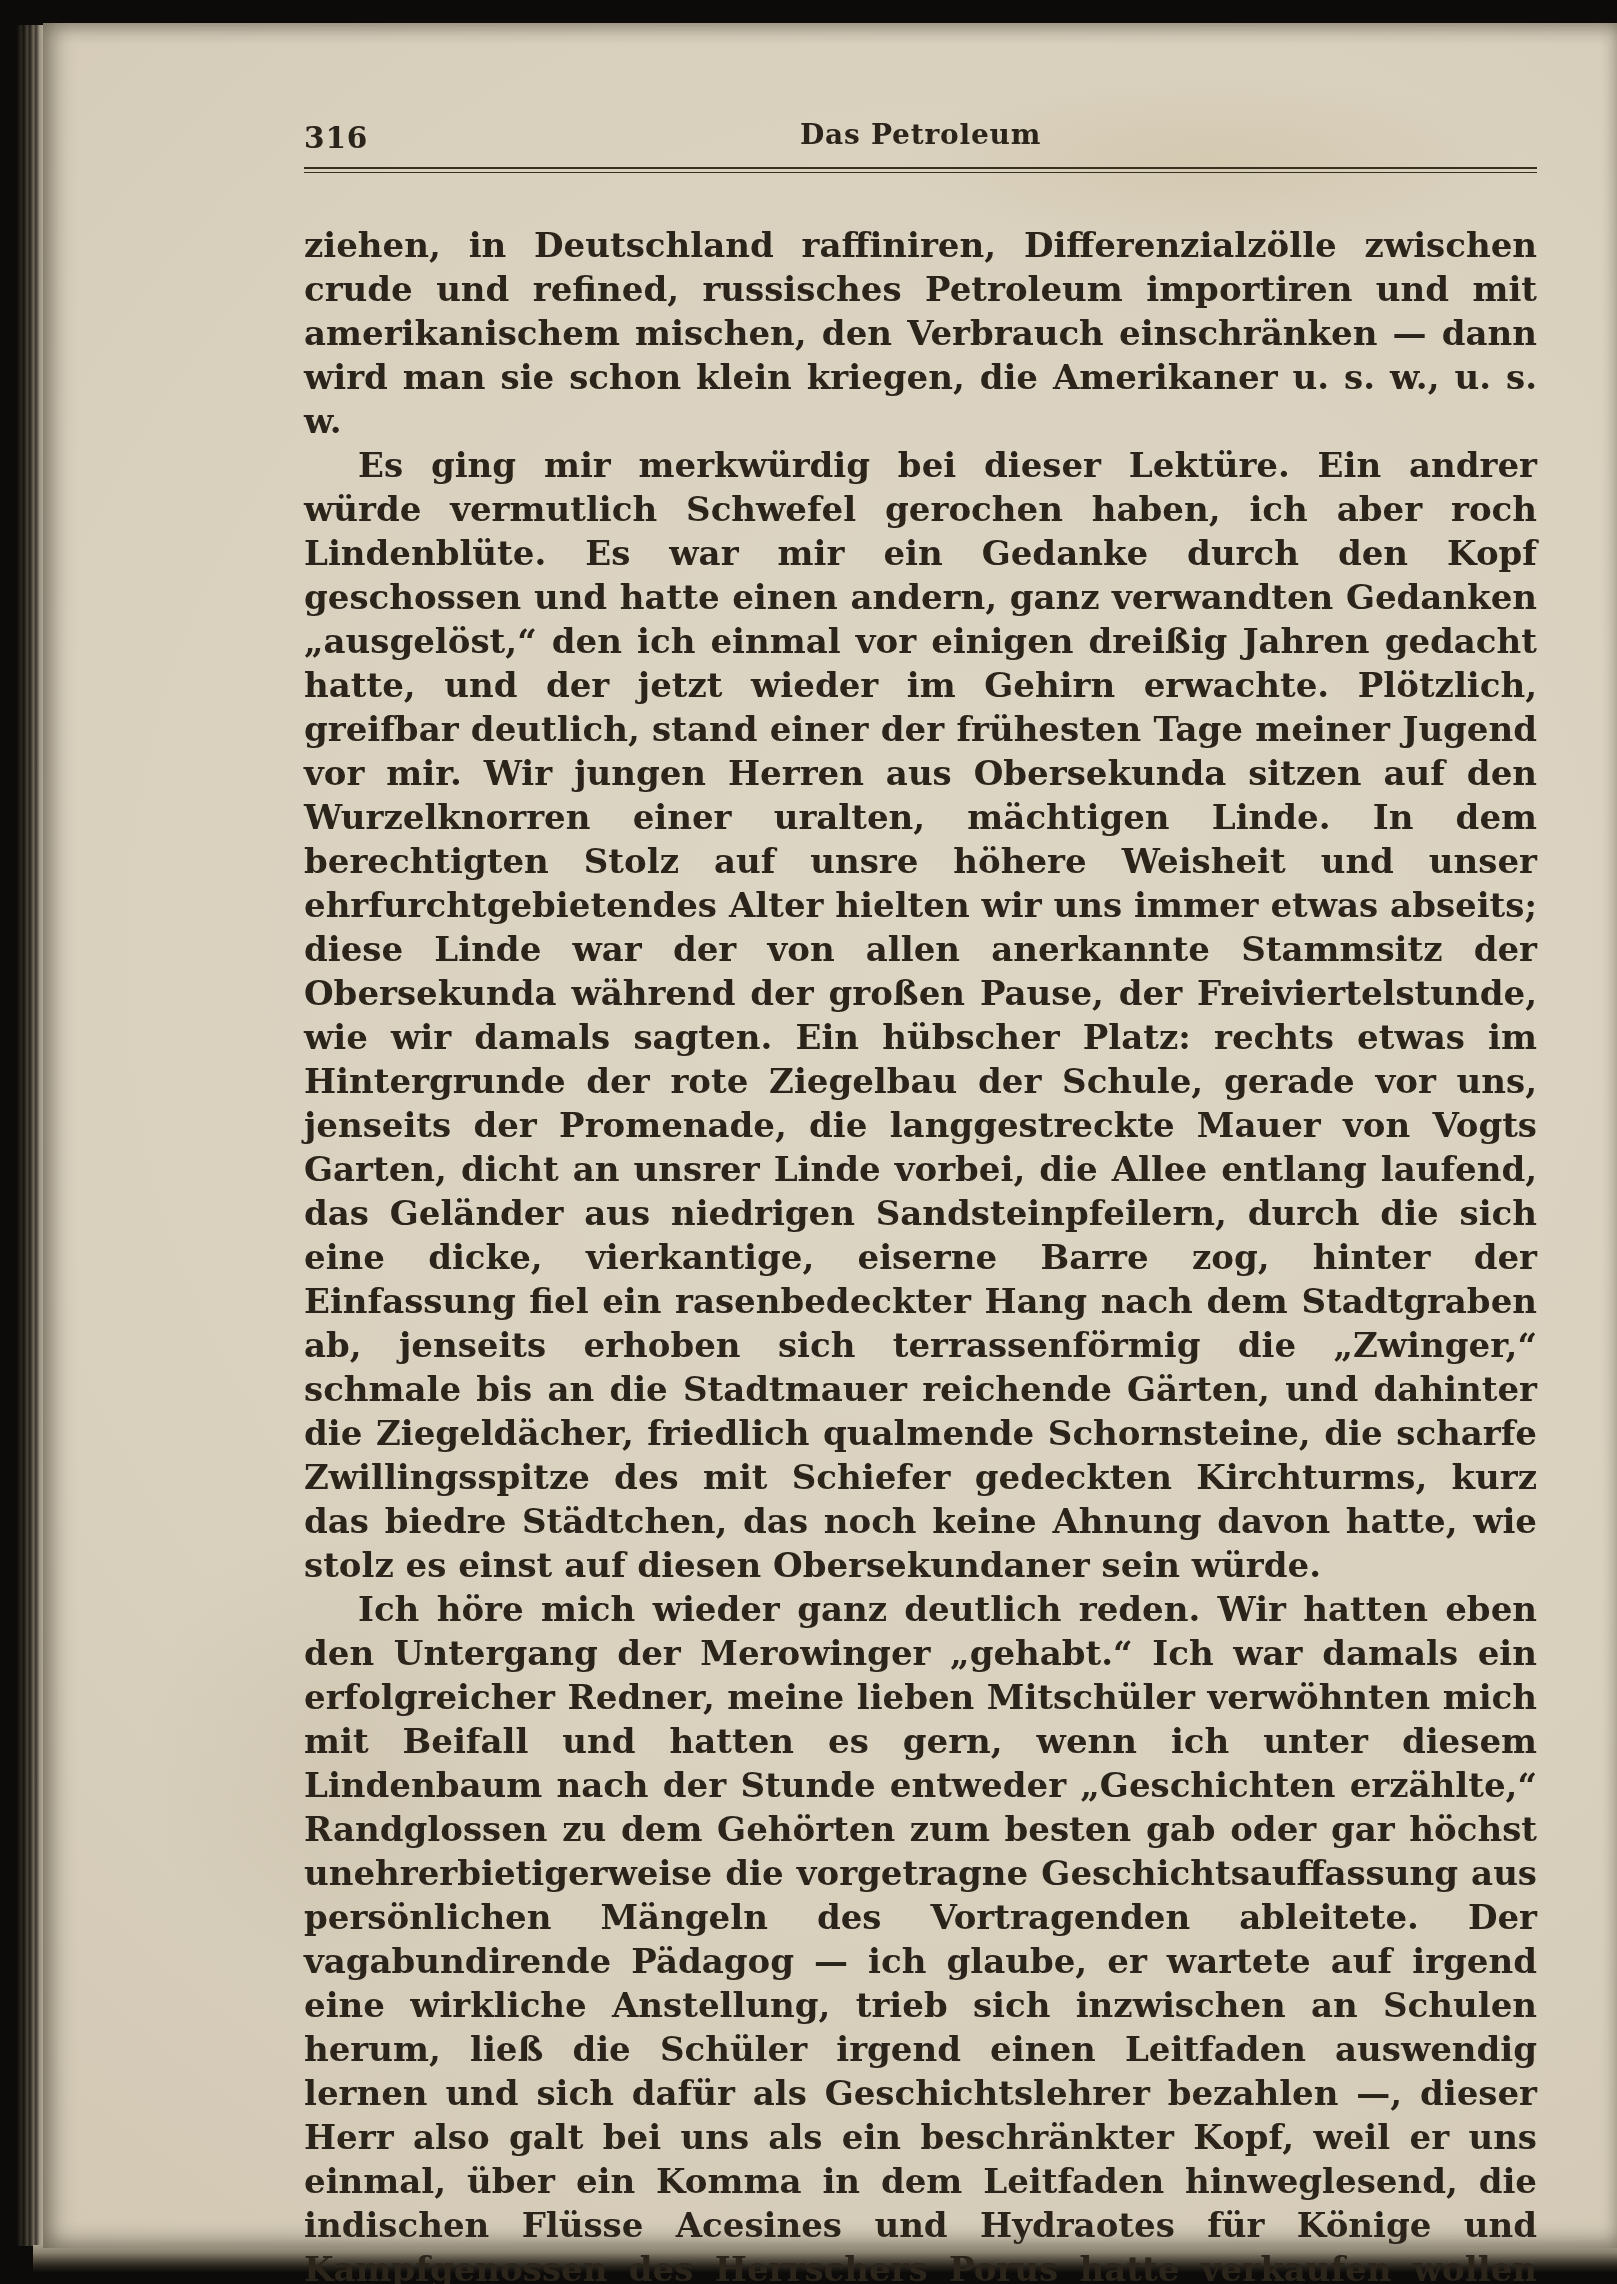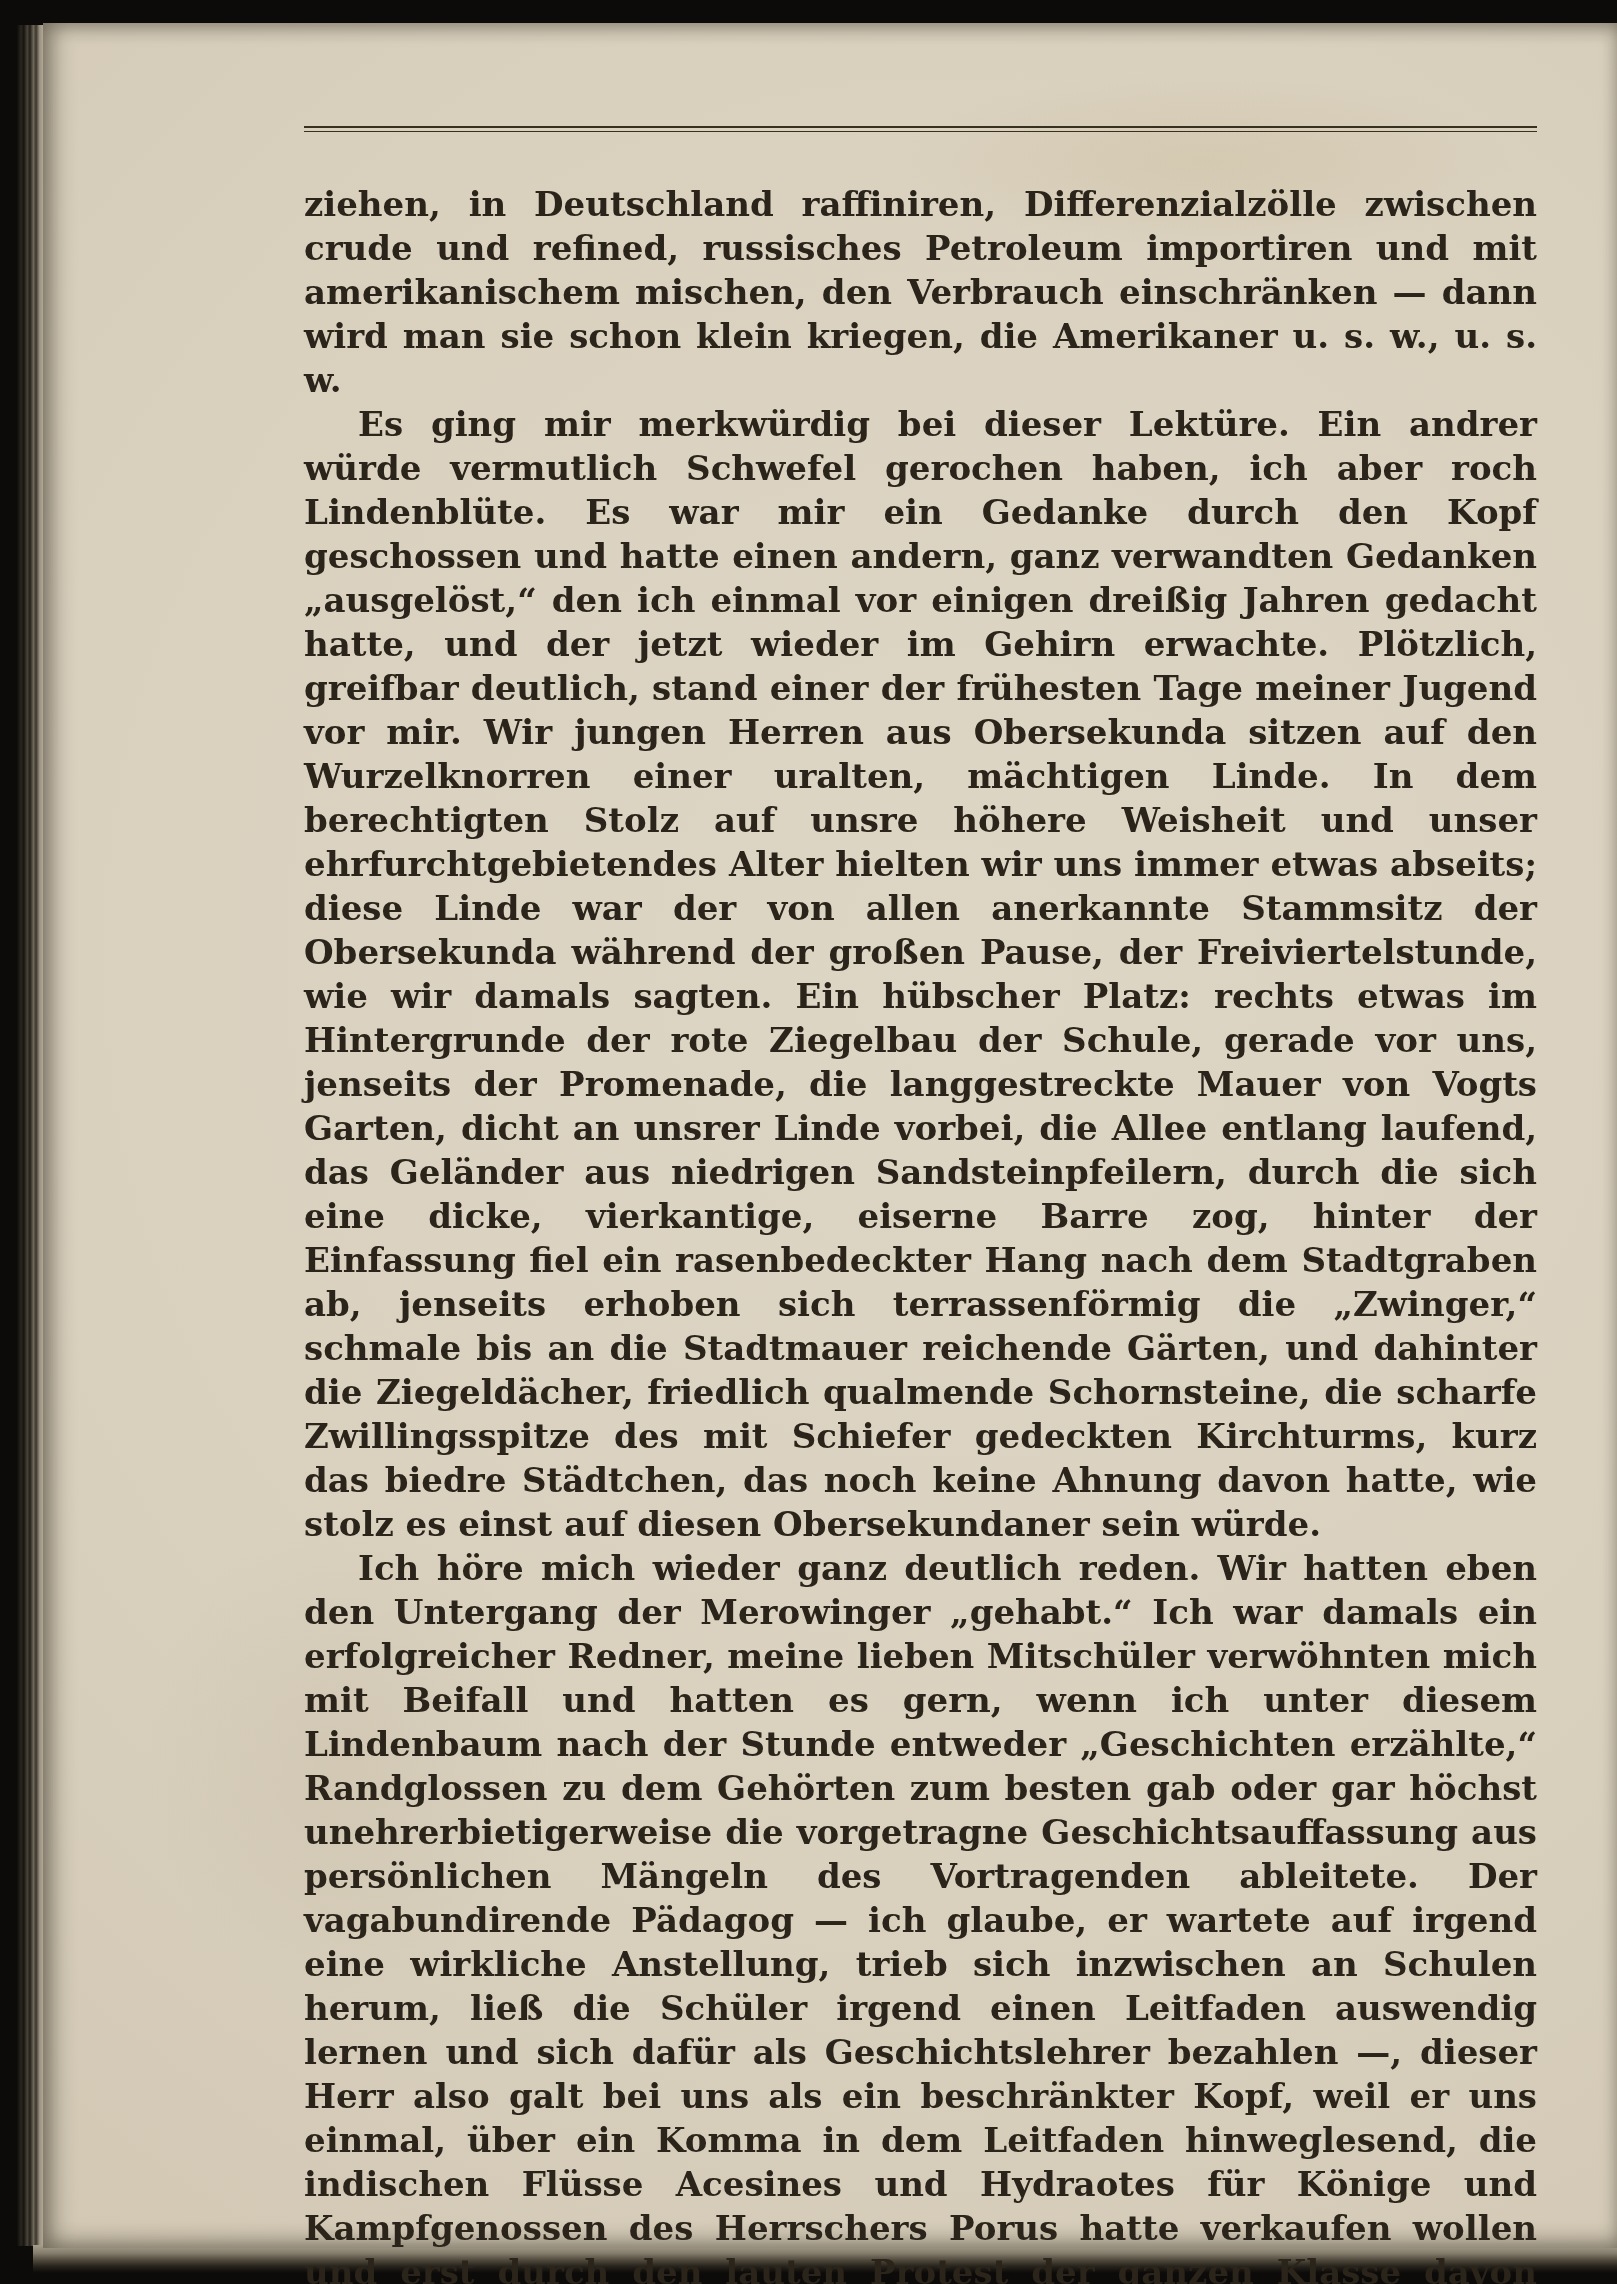--- a/index.html
+++ b/index.html
@@ -147,20 +147,24 @@
 
 <div class="page-edges-left"></div>
 <div class="page-edges-bottom"></div>
 
 <div class="paper">
   <div class="stain-1"></div>
   <div class="stain-2"></div>
 
   <div class="text-block">
 
+    <div class="running-head">
+      <span class="page-number">316</span>
+      <span class="head-title">Das Petroleum</span>
+    </div>
 
     <div class="head-rule"></div>
 
     <div class="body-text">
       <p class="continuation">ziehen, in Deutschland raffiniren, Differenzialzölle zwischen crude und refined, russisches Petroleum importiren und mit amerikanischem mischen, den Verbrauch einschränken — dann wird man sie schon klein kriegen, die Amerikaner u. s. w., u. s. w.</p>
       <p>Es ging mir merkwürdig bei dieser Lektüre. Ein andrer würde vermutlich Schwefel gerochen haben, ich aber roch Lindenblüte. Es war mir ein Gedanke durch den Kopf geschossen und hatte einen andern, ganz verwandten Gedanken „ausgelöst,“ den ich einmal vor einigen dreißig Jahren gedacht hatte, und der jetzt wieder im Gehirn erwachte. Plötzlich, greifbar deutlich, stand einer der frühesten Tage meiner Jugend vor mir. Wir jungen Herren aus Obersekunda sitzen auf den Wurzelknorren einer uralten, mächtigen Linde. In dem berechtigten Stolz auf unsre höhere Weisheit und unser ehrfurchtgebietendes Alter hielten wir uns immer etwas abseits; diese Linde war der von allen anerkannte Stammsitz der Obersekunda während der großen Pause, der Freiviertelstunde, wie wir damals sagten. Ein hübscher Platz: rechts etwas im Hintergrunde der rote Ziegelbau der Schule, gerade vor uns, jenseits der Promenade, die langgestreckte Mauer von Vogts Garten, dicht an unsrer Linde vorbei, die Allee entlang laufend, das Geländer aus niedrigen Sandsteinpfeilern, durch die sich eine dicke, vierkantige, eiserne Barre zog, hinter der Einfassung fiel ein rasenbedeckter Hang nach dem Stadtgraben ab, jenseits erhoben sich terrassenförmig die „Zwinger,“ schmale bis an die Stadtmauer reichende Gärten, und dahinter die Ziegeldächer, friedlich qualmende Schornsteine, die scharfe Zwillingsspitze des mit Schiefer gedeckten Kirchturms, kurz das biedre Städtchen, das noch keine Ahnung davon hatte, wie stolz es einst auf diesen Obersekundaner sein würde.</p>
       <p>Ich höre mich wieder ganz deutlich reden. Wir hatten eben den Untergang der Merowinger „gehabt.“ Ich war damals ein erfolgreicher Redner, meine lieben Mitschüler verwöhnten mich mit Beifall und hatten es gern, wenn ich unter diesem Lindenbaum nach der Stunde entweder „Geschichten erzählte,“ Randglossen zu dem Gehörten zum besten gab oder gar höchst unehrerbietigerweise die vorgetragne Geschichtsauffassung aus persönlichen Mängeln des Vortragenden ableitete. Der vagabundirende Pädagog — ich glaube, er wartete auf irgend eine wirkliche Anstellung, trieb sich inzwischen an Schulen herum, ließ die Schüler irgend einen Leitfaden auswendig lernen und sich dafür als Geschichtslehrer bezahlen —, dieser Herr also galt bei uns als ein beschränkter Kopf, weil er uns einmal, über ein Komma in dem Leitfaden hinweglesend, die indischen Flüsse Acesines und Hydraotes für Könige und Kampfgenossen des Herrschers Porus hatte verkaufen wollen und erst durch den lauten Protest der ganzen Klasse davon abzubringen gewesen war. Außerdem aber hielten wir ihn für einen schlechten Kerl, weil er nicht ein Mann des offnen Worts, sondern der kleinlichen Rache war, und die sittlichen Ansprüche</p>
     </div>
 
   </div>

